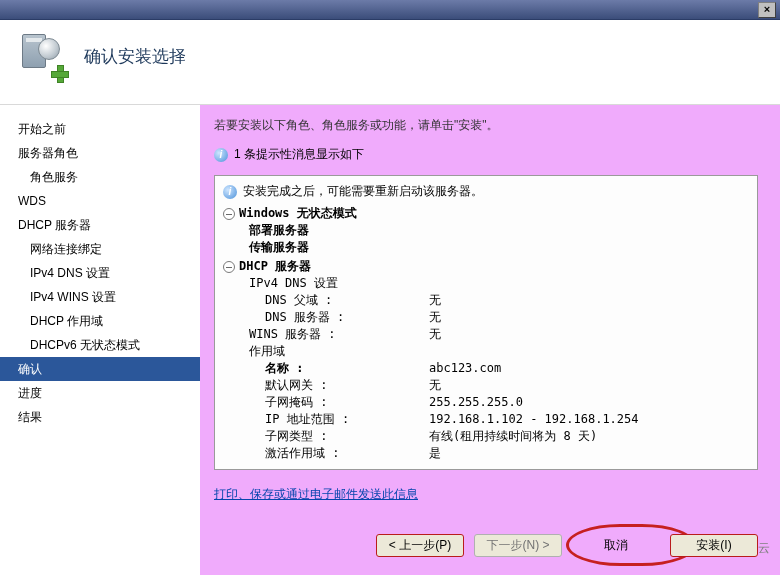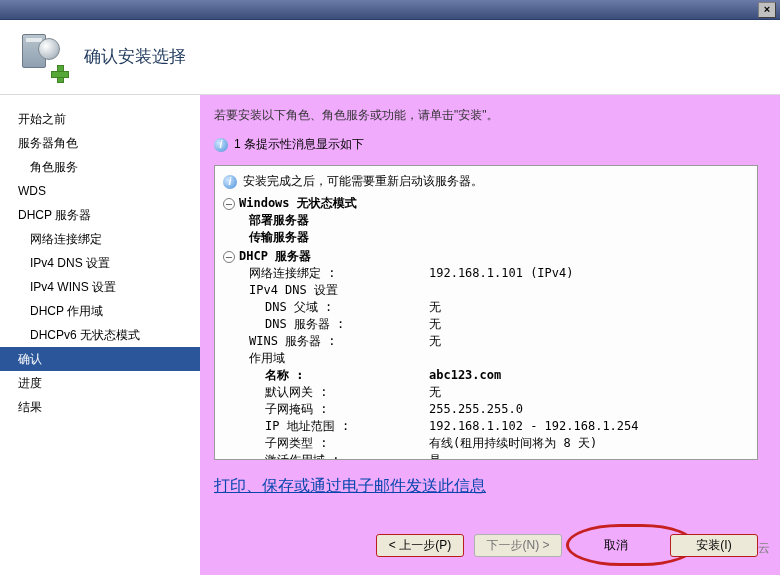--- a/index.html
+++ b/index.html
@@ -37,21 +37,21 @@
       font-family: Arial, sans-serif;
       font-weight: bold;
       font-size: 11px;
       color: #000;
       cursor: default;
     }
 
     
     .header {
       background: #fff;
-      padding: 12px 18px 14px 18px;
+      padding: 12px 18px 24px 18px;
       display: flex;
       align-items: center;
       gap: 18px;
       border-bottom: 1px solid #d9d9d9;
     }
     .header-icon {
       width: 48px; height: 48px;
       position: relative;
     }
     .header-icon .server {
@@ -164,21 +164,21 @@
       font-family: SimSun, monospace;
       line-height: 17px;
     }
     .kv .k { width: 180px; }
     .kv .v { flex:1; }
 
     .send-link {
       color: #0645ad;
       text-decoration: underline;
       margin-top: 8px;
-      font-size: 16px;
+      font-size: 12px;
       cursor: pointer;
       align-self: flex-start;
     }
 
     
     .footer {
       position: absolute;
       left: 214px; right: 22px; bottom: 18px;
       display: flex;
       justify-content: flex-end;
@@ -285,24 +285,20 @@
       </div>
       <div class="indent1" style="font-weight:bold;font-family:SimSun,monospace;line-height:17px;">部署服务器</div>
       <div class="indent1" style="font-weight:bold;font-family:Liberation Serif, serif;line-height:17px;">传输服务器</div>
 
       <div class="section-row">
         <span class="expander">–</span>
         <span class="section-title">DHCP 服务器</span>
       </div>
 
       <div class="kv indent1">
-          <span class="k">网络连接绑定 :</span>
-          <span class="v">192.168.1.101  (IPv4)</span>
-        </div>
-      <div class="kv indent1">
           <span class="k">IPv4 DNS 设置</span>
           <span class="v"></span>
         </div>
       <div class="kv indent2">
           <span class="k" style="width:164px">DNS 父域 :</span>
           <span class="v">无</span>
         </div>
       <div class="kv indent2">
           <span class="k" style="width:164px">DNS 服务器 :</span>
           <span class="v">无</span>
@@ -310,21 +306,21 @@
       <div class="kv indent1">
           <span class="k">WINS 服务器 :</span>
           <span class="v">无</span>
         </div>
       <div class="kv indent1">
           <span class="k">作用域</span>
           <span class="v"></span>
         </div>
       <div class="kv indent2">
           <span class="k" style="width:164px;font-weight:bold">名称 :</span>
-          <span class="v" style="font-weight:bold">abc123.com</span>
+          <span class="v" style="font-weight:normal">abc123.com</span>
         </div>
       <div class="kv indent2">
           <span class="k" style="width:164px">默认网关 :</span>
           <span class="v">无</span>
         </div>
       <div class="kv indent2">
           <span class="k" style="width:164px">子网掩码 :</span>
           <span class="v">255.255.255.0</span>
         </div>
       <div class="kv indent2">

